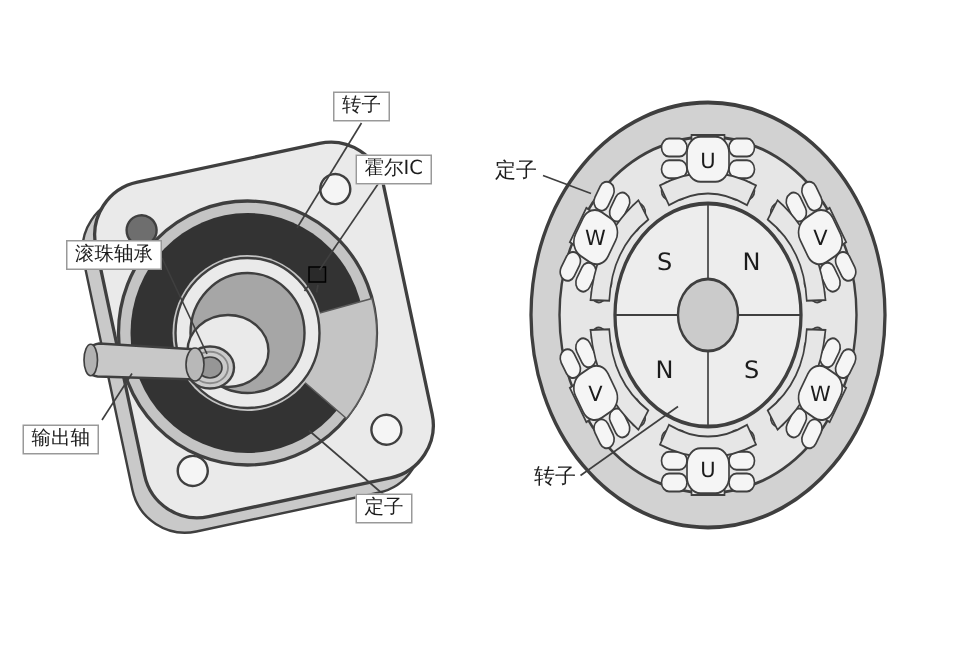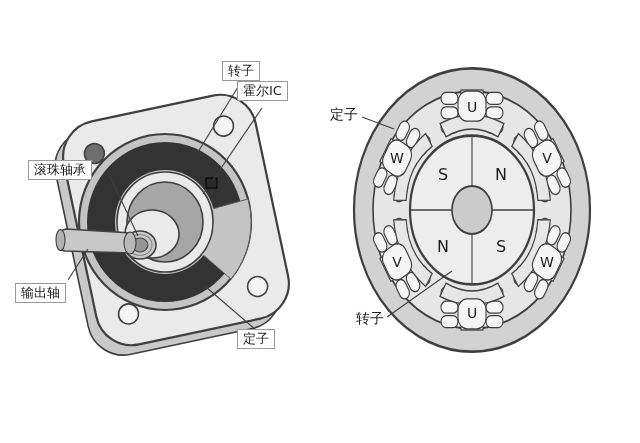--- a/index.html
+++ b/index.html
@@ -190,21 +190,21 @@
       <text class="pole-label" x="29" y="-30">N</text>
       <text class="pole-label" x="-29" y="42">N</text>
       <text class="pole-label" x="29" y="42">S</text>
     </g>
 
     <line x1="42" y1="72" x2="74" y2="84" class="lead"></line>
     <line x1="67" y1="272" x2="132" y2="226" class="lead"></line>
   </svg>
 
   <div class="callout" style="left:222px;top:61px">转子</div>
-  <div class="callout" style="left:237px;top:81px">霍尔IC</div>
-  <div class="callout" style="left:28px;top:160px">滚珠轴承</div>
+  <div class="callout" style="left:237px;top:103px">霍尔IC</div>
+  <div class="callout" style="left:44px;top:160px">滚珠轴承</div>
   <div class="callout" style="left:15px;top:283px">输出轴</div>
   <div class="callout" style="left:237px;top:329px">定子</div>
 
   <div class="plain" style="left:330px;top:106px">定子</div>
   <div class="plain" style="left:356px;top:310px">转子</div>
 
 </div>
 
 </body></html>

